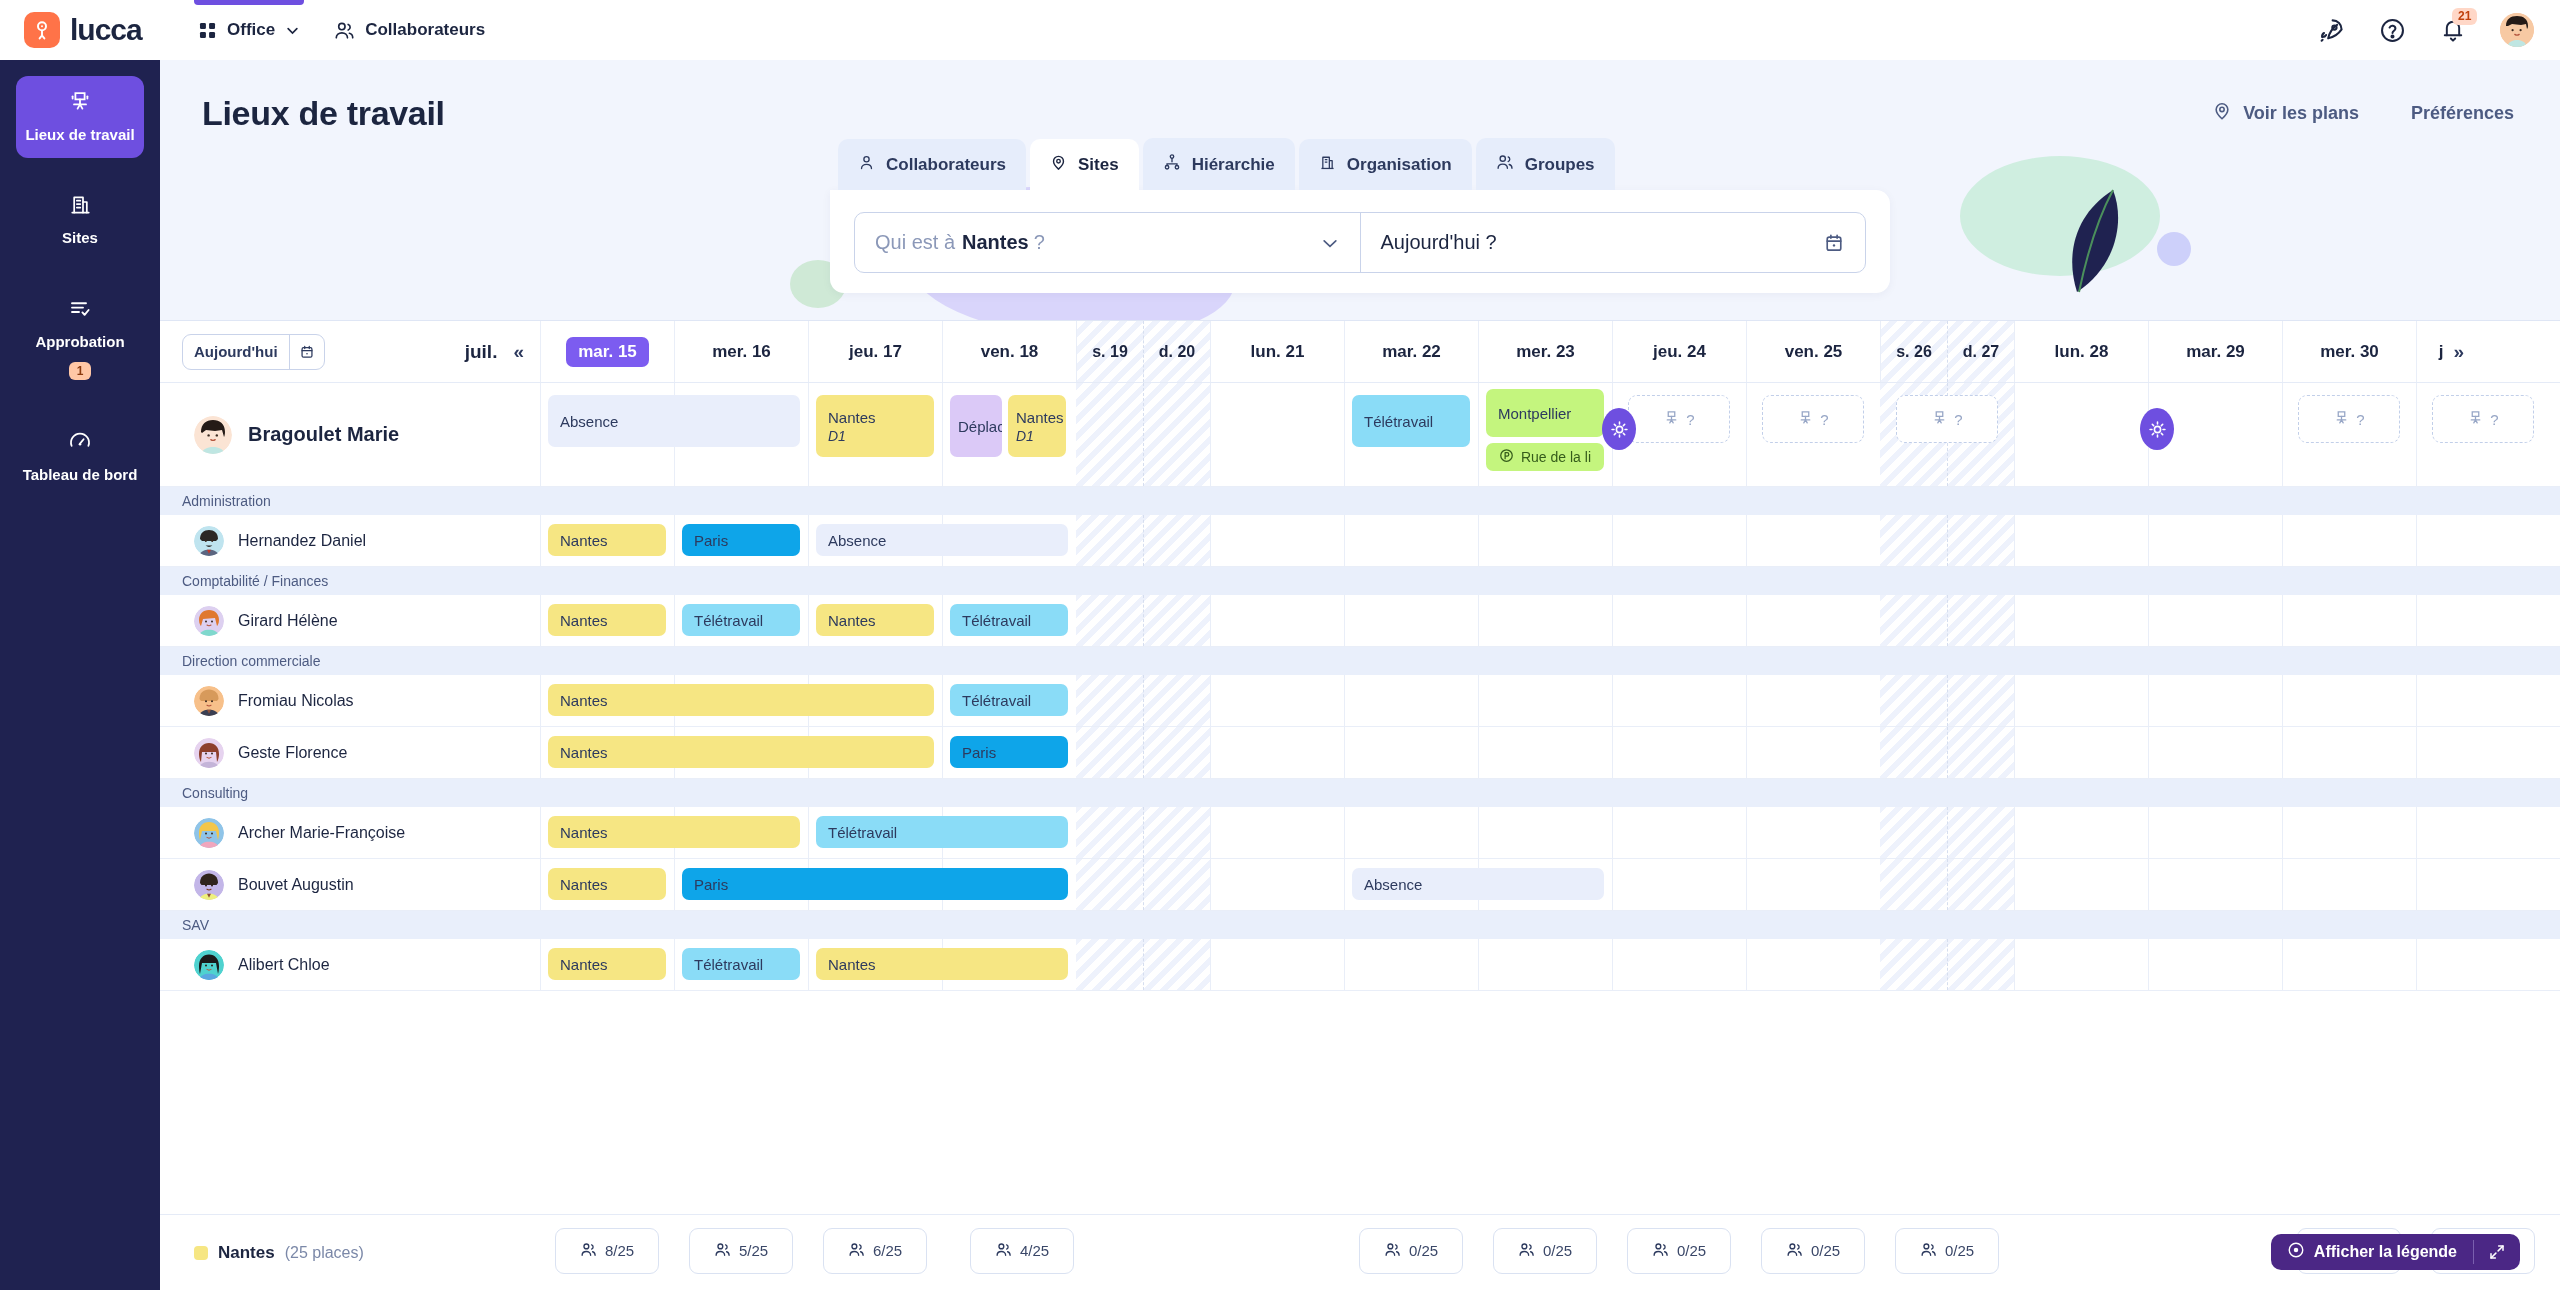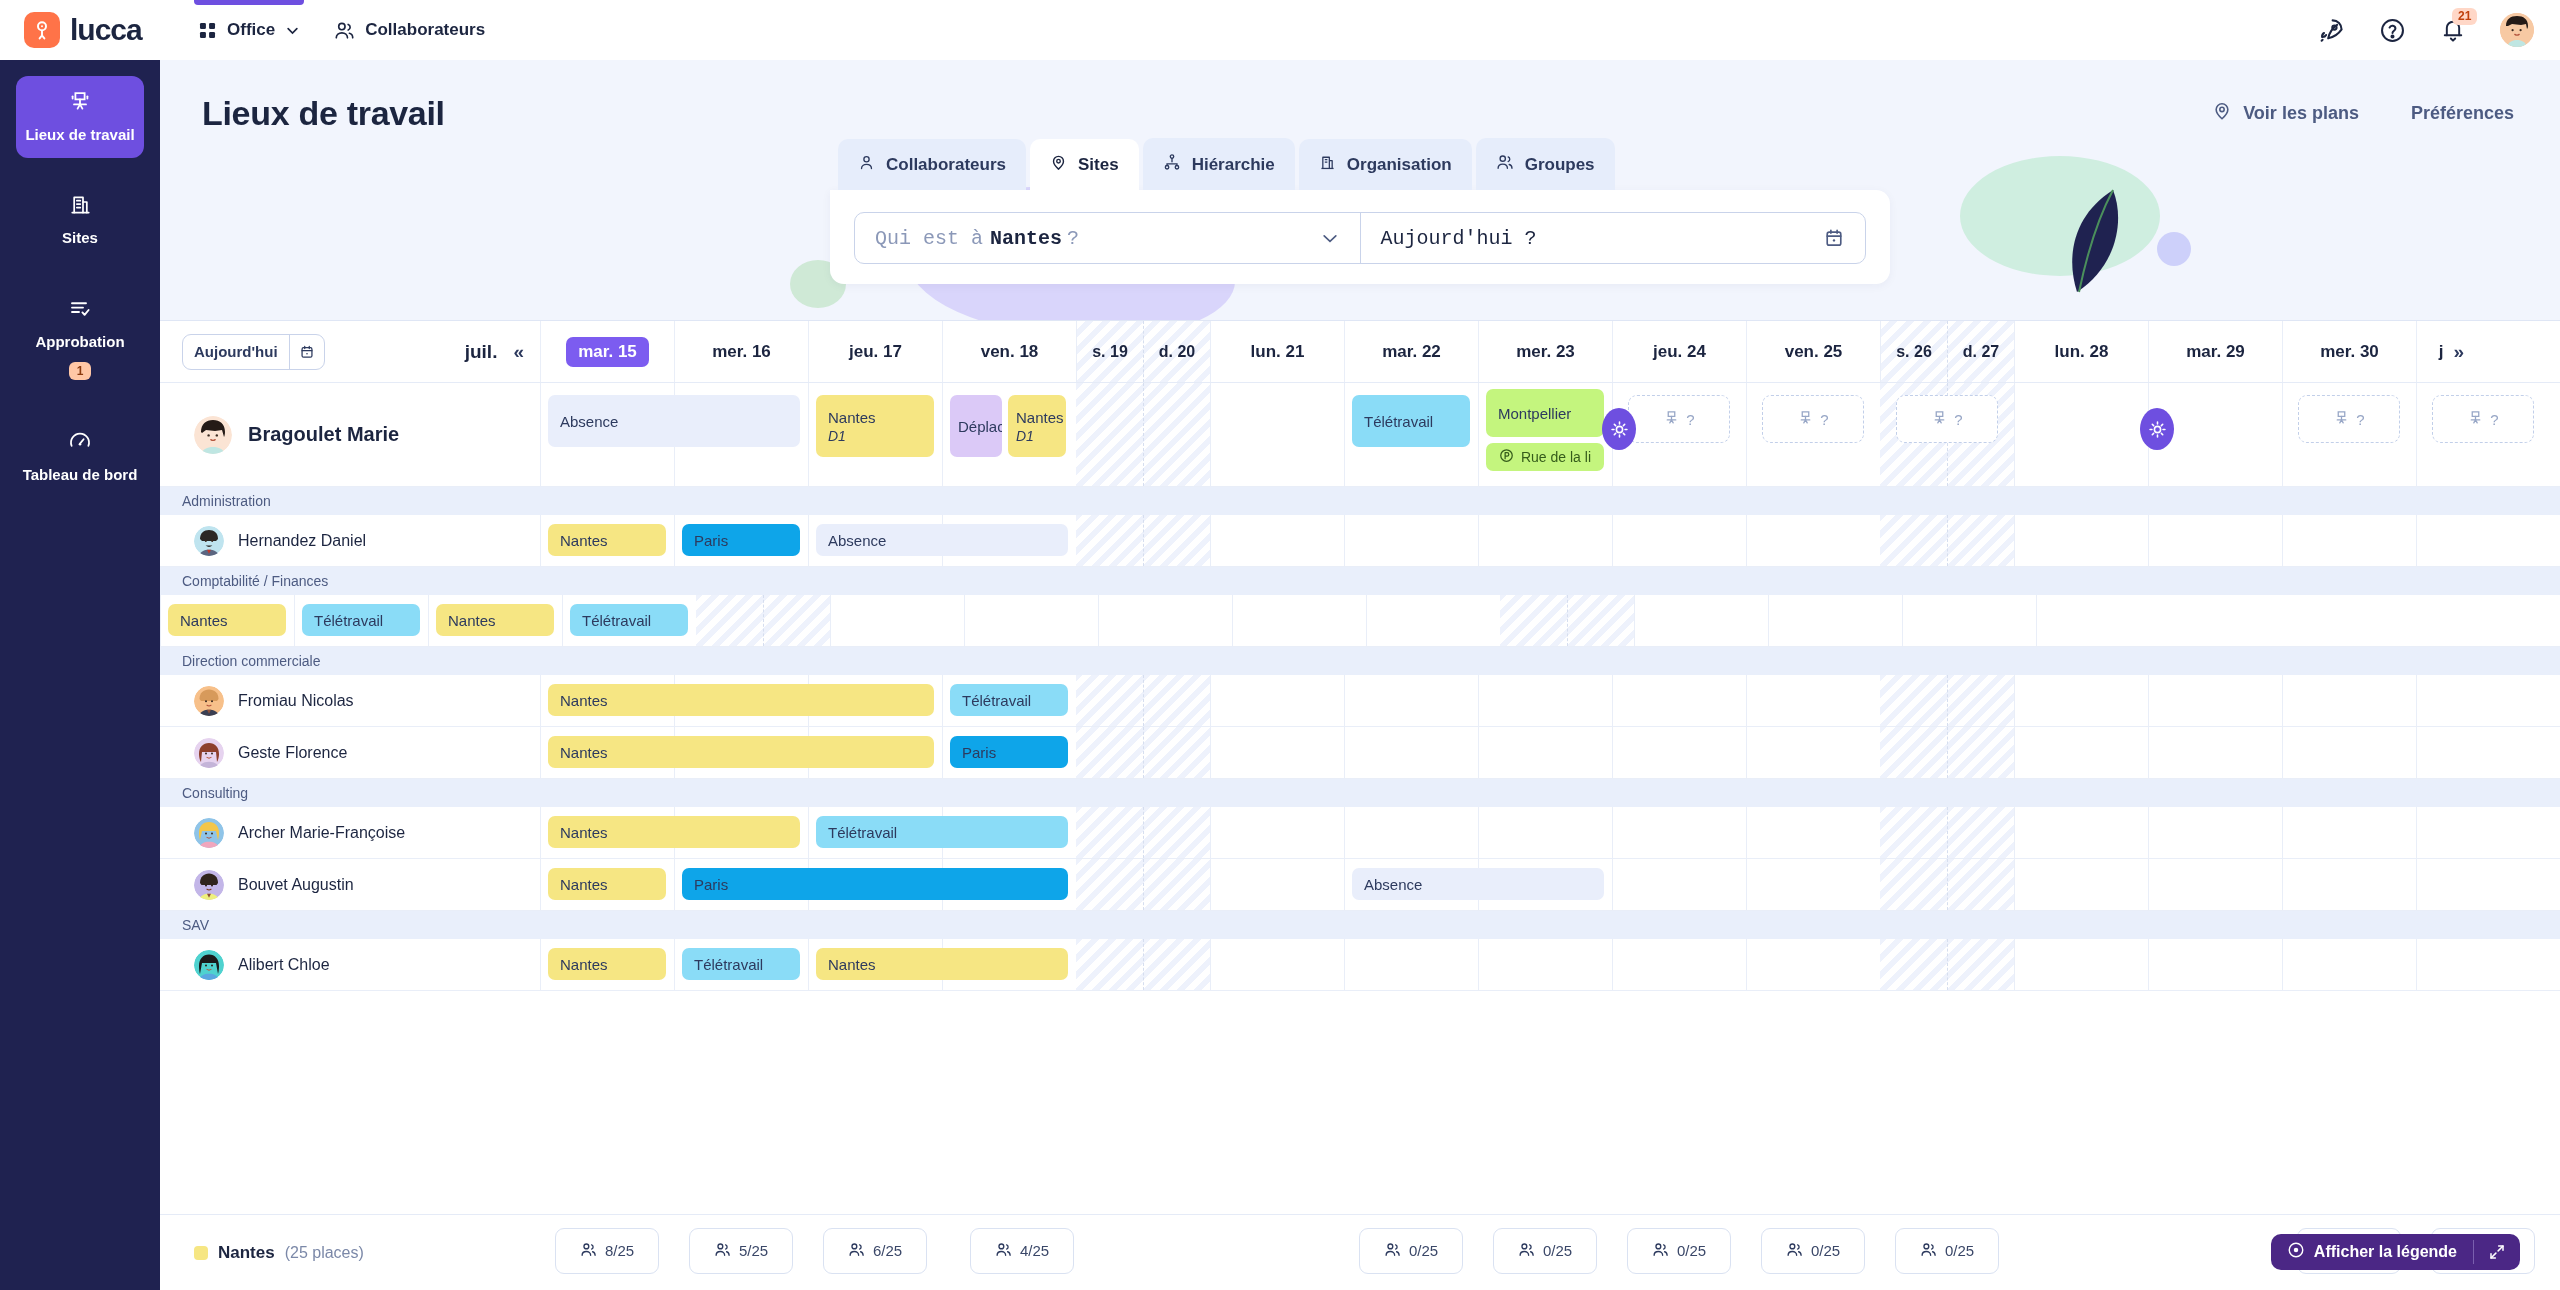--- a/index.html
+++ b/index.html
@@ -93,21 +93,21 @@
   .tab {
     display: flex; align-items: center; gap: 11px; padding: 15px 20px 14px;
     background: #e6edfb; color: #2d3a5e; font-size: 17px; font-weight: 600;
     border-radius: 10px 10px 0 0; cursor: pointer; white-space: nowrap;
   }
   .tab.active { background: #ffffff; color: #1c2540; font-weight: 700; }
   .searchbody {
     background: #ffffff; border-radius: 0 14px 14px 14px; padding: 22px 24px 20px;
     box-shadow: 0 2px 10px rgba(30,40,90,.05);
   }
-  .searchrow { display: flex; border: 1.5px solid #c9d3ea; border-radius: 10px; height: 52px; overflow: hidden; font-family: Liberation Mono, monospace; }
+  .searchrow { display: flex; border: 1.5px solid #c9d3ea; border-radius: 10px; height: 61px; overflow: hidden; }
   .sfield { flex: 1; display: flex; align-items: center; padding: 0 20px; cursor: text; }
   .sfield + .sfield { border-left: 1.5px solid #c9d3ea; }
   .sf-prefix { color: #8b98b8; font-size: 20px; margin-right: 7px; }
   .sf-value { color: #1c2540; font-size: 20px; font-weight: 600; }
   .sf-suffix { color: #8b98b8; font-size: 20px; margin-left: 5px; }
   .sf-plain { color: #1c2540; font-size: 20px; }
   .sf-icon { margin-left: auto; color: #4d5b82; display: flex; }
   .chips { display: flex; align-items: center; gap: 6px; margin-top: 16px; }
   .chip {
     font-size: 15px; font-weight: 600; color: #6e4fe0; padding: 7px 11px;
@@ -675,20 +675,33 @@
             <div class="gl" style="left:1742px"></div>
             <div class="gl" style="left:1876px"></div>
           <div class="ev nantes" style="left:8px;top:9px;width:118px;height:32px">Nantes</div>
           <div class="ev paris" style="left:142px;top:9px;width:118px;height:32px">Paris</div>
           <div class="ev absence" style="left:276px;top:9px;width:252px;height:32px">Absence</div>
         </div>
       </div>
 
       <div class="rowband">Comptabilité / Finances</div>
       <div class="prow person">
+        <div class="pcell-left">
+          <div class="avatar">
+            <svg width="30" height="30" viewBox="0 0 30 30">
+                <circle cx="15" cy="15" r="15" fill="#ddd0f0"></circle>
+                <path d="M5 14c0-6 4-10 10-10s10 4 10 10c0 4-2 6-2 6l-2-8-12 1-2 7s-2-2-2-6z" fill="#e0782f"></path>
+                <circle cx="12" cy="15.4" r="1" fill="#3a2a20"></circle>
+                <circle cx="18" cy="15.4" r="1" fill="#3a2a20"></circle>
+                <path d="M13 19q2 1.4 4 0" stroke="#b5573f" stroke-width="1.1" fill="none" stroke-linecap="round"></path>
+                <path d="M5 30c1.5-4.5 5-6.2 10-6.2s8.5 1.7 10 6.2z" fill="#7fd8cd"></path>
+              </svg>
+          </div>
+          <div class="pname">Girard Hélène</div>
+        </div>
         <div class="lane">
           <div class="gl" style="left:0px"></div>
             <div class="gl" style="left:134px"></div>
             <div class="gl" style="left:268px"></div>
           <div class="gl" style="left:402px"></div>
             <div class="we-band" style="left:536px"></div>
             <div class="gl" style="left:670px"></div>
           <div class="gl" style="left:804px"></div>
             <div class="gl" style="left:938px"></div>
             <div class="gl" style="left:1072px"></div>

